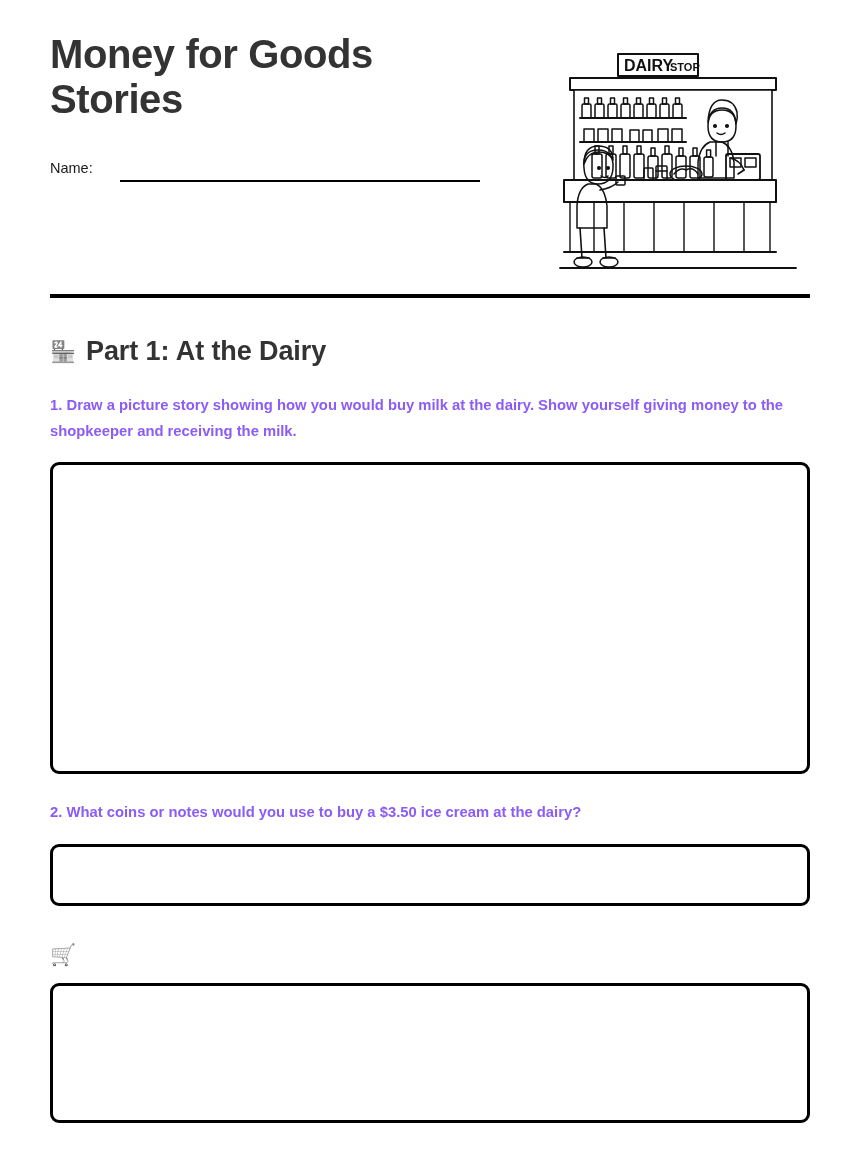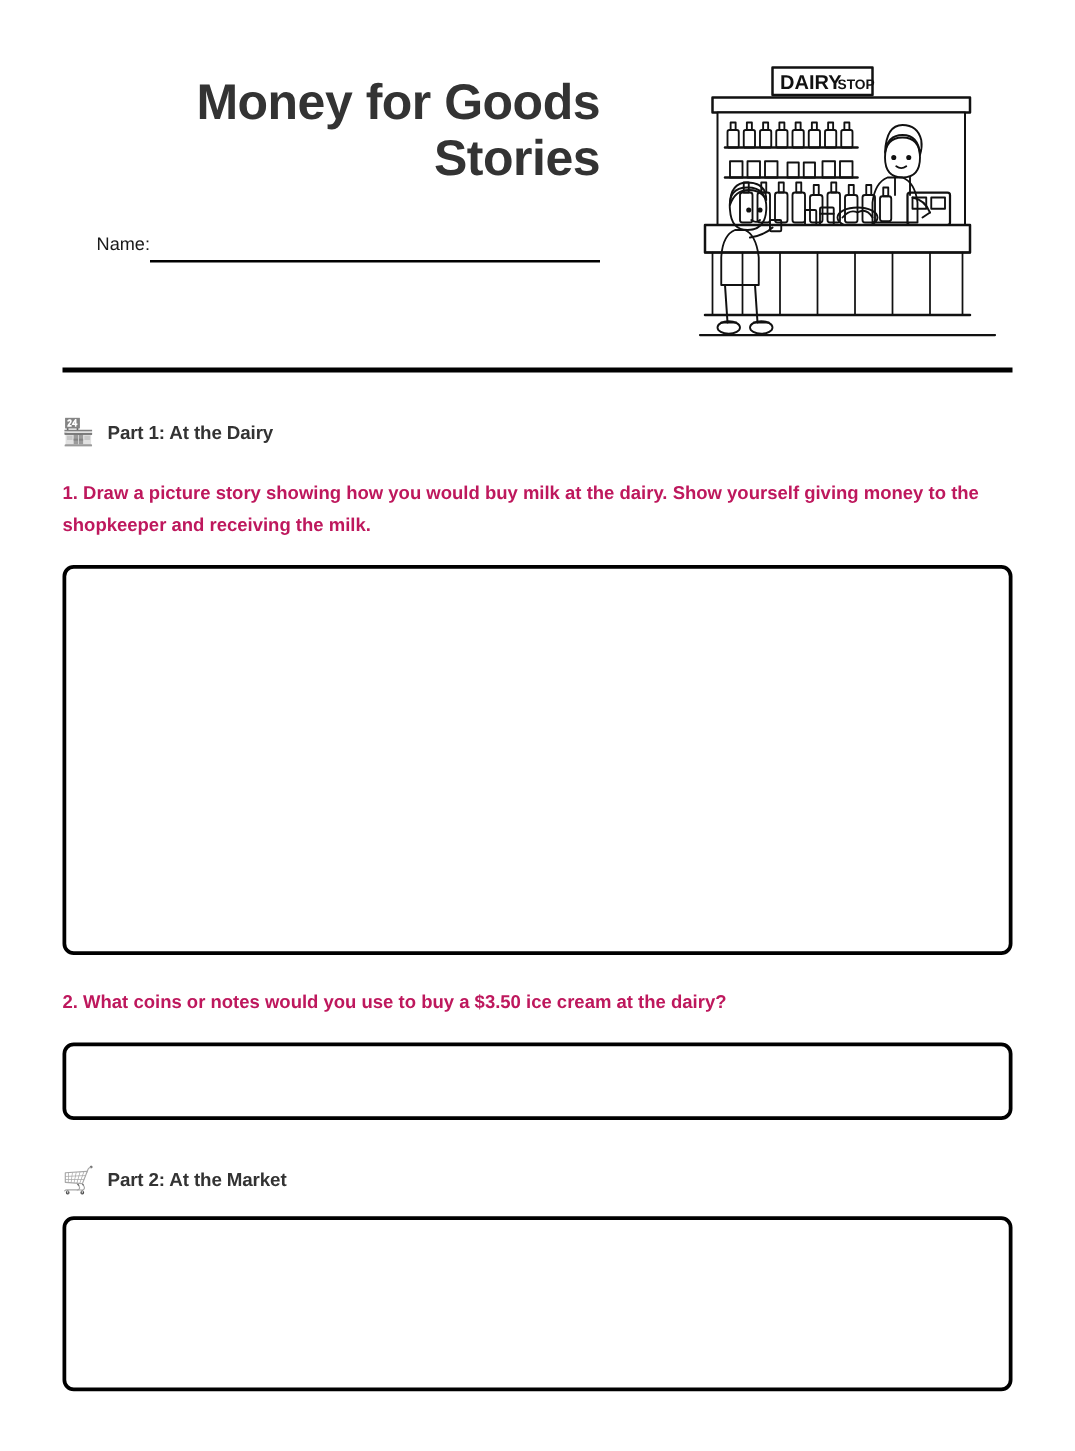--- a/index.html
+++ b/index.html
@@ -23,24 +23,23 @@
     top: 0;
     width: 860px;
     height: 1161px;
     box-sizing: border-box;
     padding: 0 50px;
   }
 
   
   .header {
     position: relative;
-    padding-top: 60px;
+    padding-top: 32px;
     height: 290px;
     box-sizing: border-box;
-    text-align: right;
   }
 
   .title {
     font-size: 40px;
     font-weight: bold;
     line-height: 1.12;
     letter-spacing: -0.4px;
     color: #333333;
     margin: 0;
     width: 430px;
@@ -98,30 +97,30 @@
     margin-bottom: 0;
   }
   .section-heading .emoji {
     font-size: 21px;
     line-height: 1;
     filter: grayscale(100%);
     width: 26px;
     display: inline-block;
   }
   .section-heading .heading-text {
-    font-size: 15px;
+    font-size: 27px;
     font-weight: bold;
     color: #333333;
     letter-spacing: -0.1px;
   }
 
   .question {
     font-size: 14.8px;
     font-weight: bold;
-    color: #be185d;
+    color: #8b5cf6;
     line-height: 1.74;
     margin-top: 26px;
     margin-bottom: 0;
     max-width: 760px;
   }
 
   .answer-box {
     border: 3px solid #000000;
     border-radius: 9px;
     background: #ffffff;
@@ -319,19 +318,18 @@
     <p class="question">1. Draw a picture story showing how you would buy milk at the dairy. Show yourself giving money to the shopkeeper and receiving the milk.</p>
     <div class="answer-box draw-large"></div>
 
     <p class="question">2. What coins or notes would you use to buy a $3.50 ice cream at the dairy?</p>
     <div class="answer-box line-short"></div>
   </div>
 
   <div class="section">
     <div class="section-heading">
       <span class="emoji">🛒</span>
-      <span class="heading-text">Part 2: At the Market</span>
     </div>
 
     <div class="answer-box draw-bottom"></div>
   </div>
 
 </div>
 
 </body></html>

